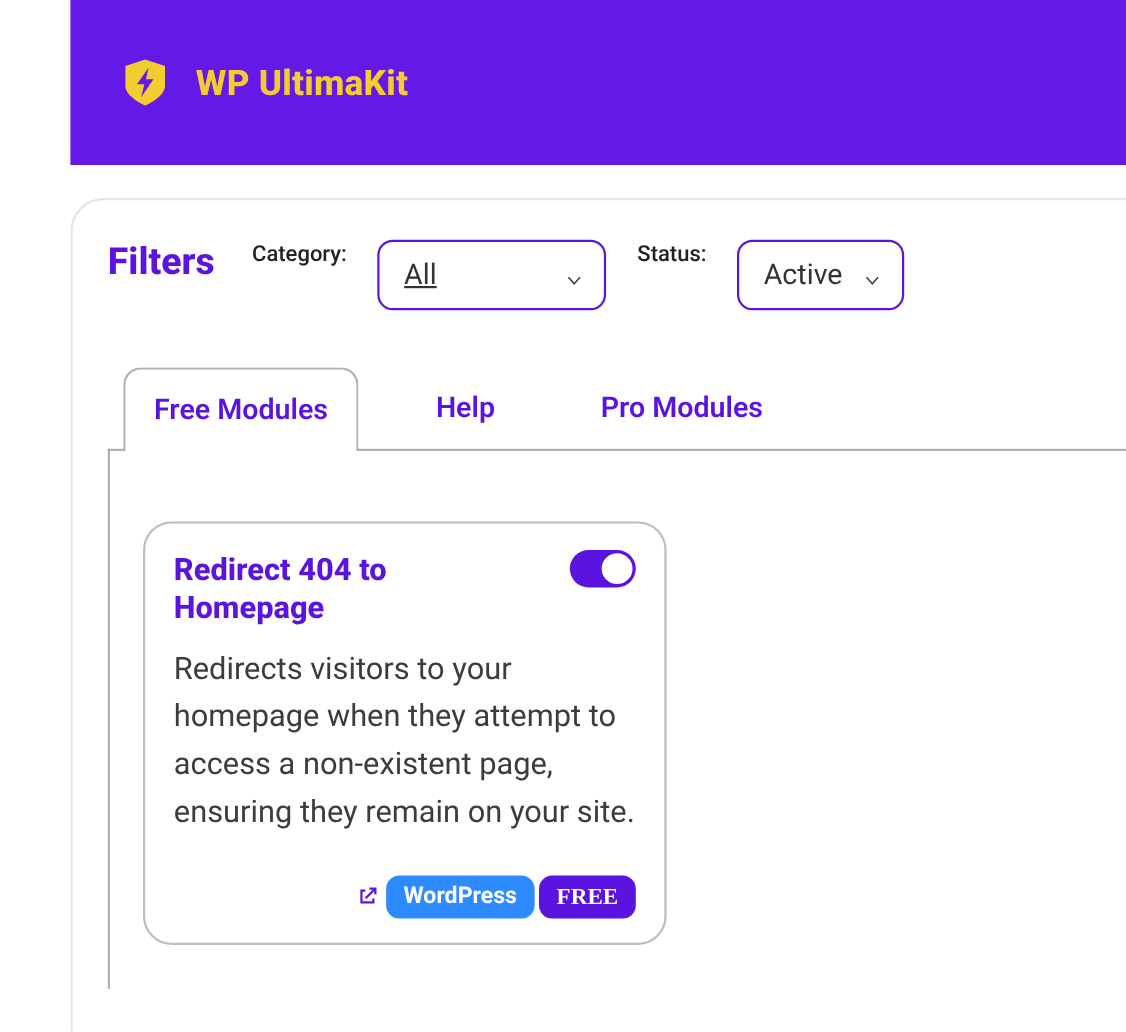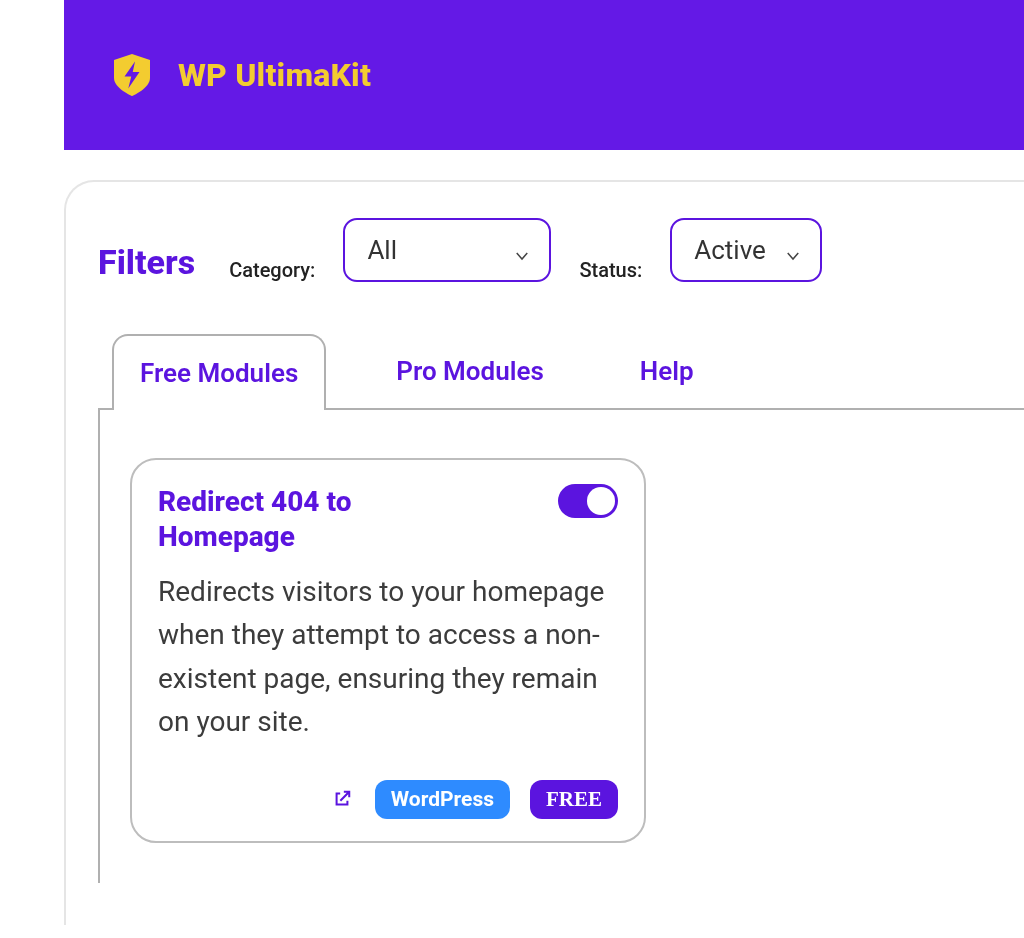--- a/index.html
+++ b/index.html
@@ -43,21 +43,21 @@
     border-right:none;
     border-bottom:none;
     border-radius:30px 0 0 0;
     background:#fff;
     min-height:720px;
     padding:36px 0 42px 32px;
     position:relative;
   }
   .filters-row{
     display:flex;
-    align-items:flex-end;
+    align-items:flex-start;
     gap:28px;
   }
   .filters-title{
     color:var(--purple-dark);
     font-weight:800;
     font-size:34px;
     margin-right:6px;
   }
   .flabel{
     font-size:20px;
@@ -71,21 +71,21 @@
     padding:0 54px 0 22px;
     font-size:26px;
     color:#333;
     display:flex;
     align-items:center;
     position:relative;
     background:#fff;
     min-width:100px;
     cursor:pointer;
   }
-  .select.wide{width:208px;}
+  .select.wide{width:208px;text-decoration:underline;}
   .select .chev{
     position:absolute;
     right:18px;
     top:50%;
     transform:translateY(-50%);
     width:18px;height:18px;
   }
   .select .chev svg{width:18px;height:18px;stroke:#444;stroke-width:2;fill:none;}
 
   .tabs-wrap{
@@ -126,25 +126,26 @@
     padding:48px 30px 40px 30px;
     position:relative;
     z-index:1;
   }
   .tabpanel::before{
     
     content:"";
   }
 
   .module-card{
-    width:516px;
+    width:476px;
     border:2px solid var(--card-border);
     border-radius:26px;
     padding:24px 26px 22px 26px;
     position:relative;
+    margin-top:16px;
   }
   .card-head{
     display:flex;
     align-items:flex-start;
     justify-content:space-between;
     gap:20px;
   }
   .card-title{
     color:var(--link);
     font-weight:800;
@@ -170,21 +171,21 @@
     margin-top:16px;
     font-size:28px;
     line-height:1.55;
     color:#3c3c3c;
   }
   .card-foot{
     margin-top:36px;
     display:flex;
     justify-content:flex-end;
     align-items:center;
-    gap:20px;
+    gap:4px;
   }
   .ext-link{
     width:26px;height:26px;
     display:flex;align-items:center;justify-content:center;
     cursor:pointer;
   }
   .ext-link svg{width:22px;height:22px;fill:var(--purple-dark);}
   .pill{
     border-radius:12px;
     padding:9px 16px;
@@ -235,24 +236,24 @@
         </span>
       </div>
     </div>
 
     <div class="tabs-wrap">
       <div class="tabstrip">
         <div class="tab active">
           <span>Free Modules</span>
         </div>
         <div class="tab">
+          <span>Help</span>
+        </div>
+        <div class="tab">
           <span>Pro Modules</span>
-        </div>
-        <div class="tab">
-          <span>Help</span>
         </div>
       </div>
 
       <div class="tabpanel">
 
         <div class="module-card">
           <div class="card-head">
             <div class="card-title">Redirect 404 to Homepage</div>
             <div class="toggle">
               <div class="knob"></div>

